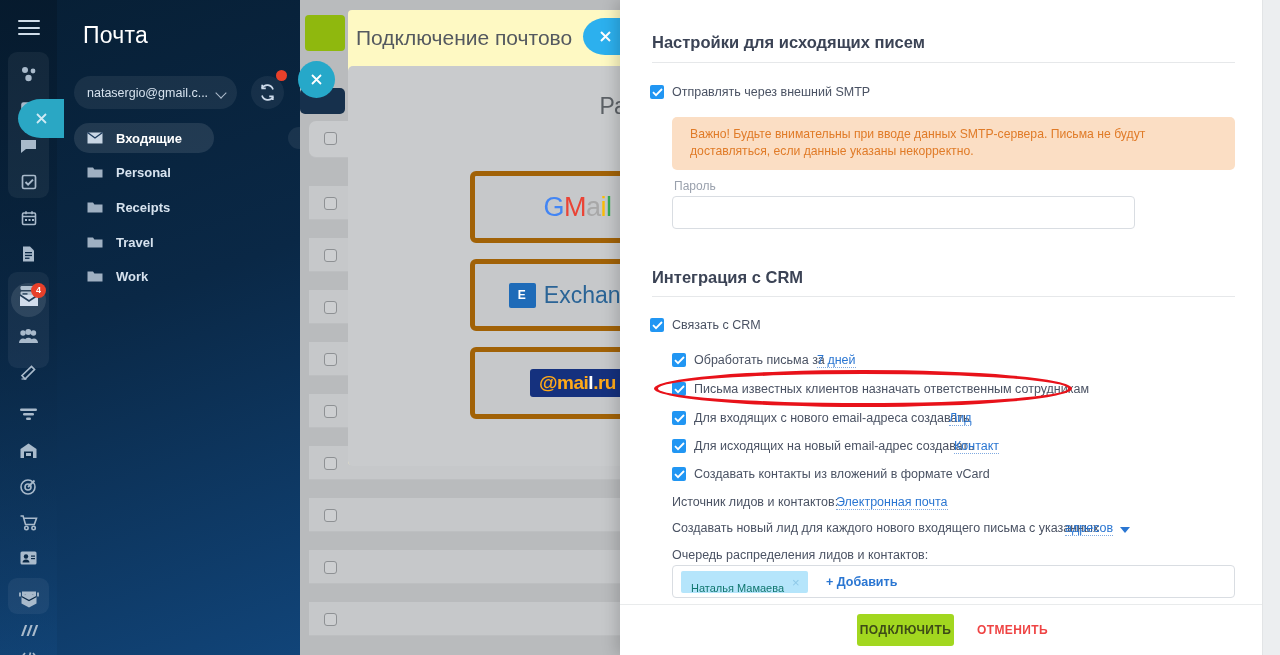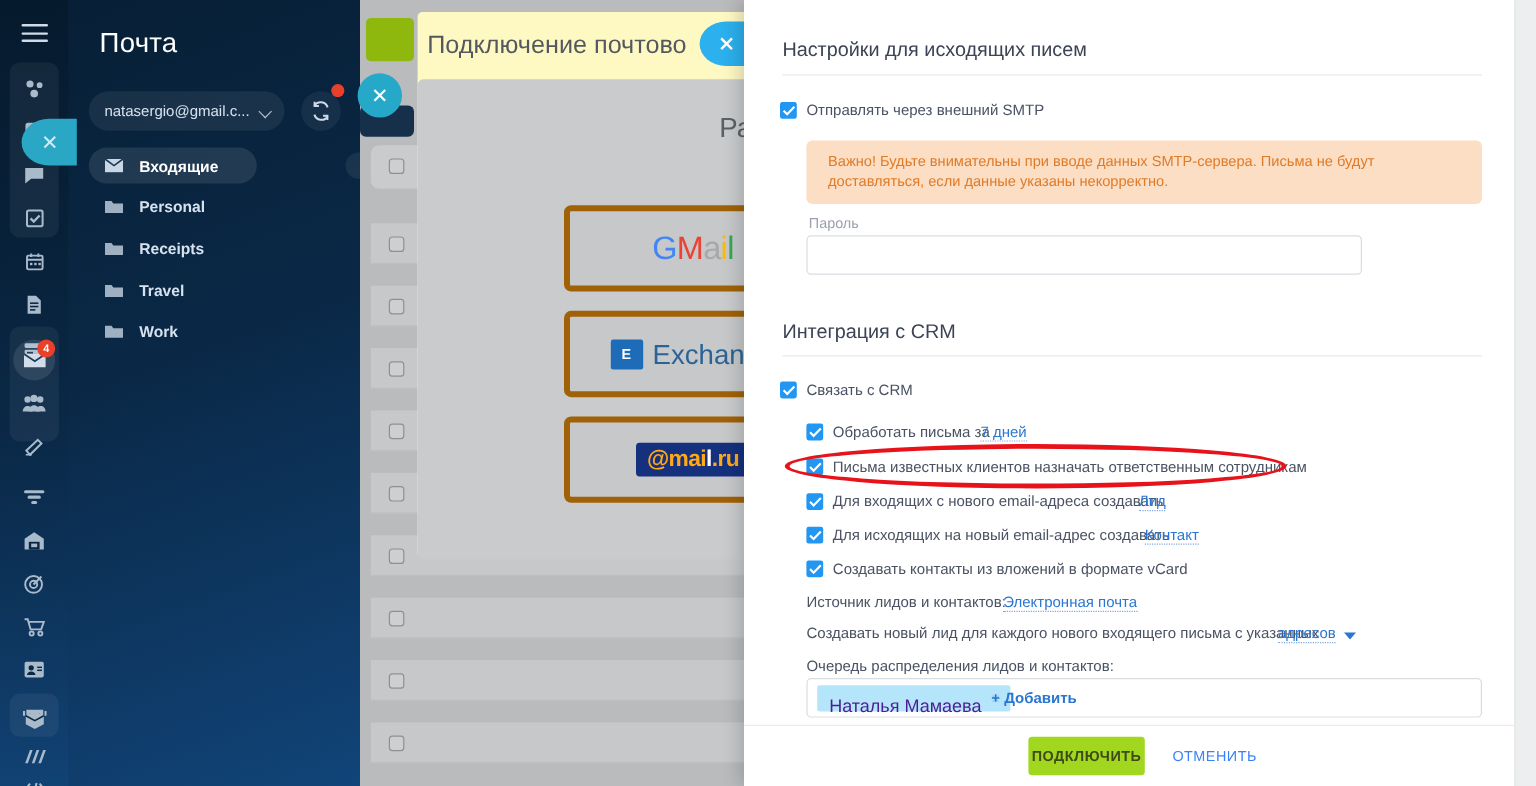--- a/index.html
+++ b/index.html
@@ -178,21 +178,21 @@
   .edge-strip {
     position: absolute; left: 1262px; top: 0; width: 18px; height: 655px;
     background: #eceef0; border-left: 1px solid #e2e4e6;
   }
   .panel-footer {
     position: absolute; left: 0; top: 604px; width: 642px; height: 51px;
     background: #ffffff; border-top: 1px solid #e9ebec;
   }
 
   .sec-title {
-    position: absolute; font-size: 16.5px; color: #3b4355; font-weight: normal;
+    position: absolute; font-size: 16.5px; color: #3b4355; font-weight: bold;
   }
   .sec-rule { position: absolute; height: 1px; background: #e6e8ea; }
 
   .cb {
     position: absolute; width: 14px; height: 14px; border-radius: 2px;
     background: #2196f3; cursor: pointer;
   }
   .cb svg { position: absolute; left: 2px; top: 3px; }
   .cb-label {
     position: absolute; font-size: 12.5px; color: #4a5263; white-space: nowrap;
@@ -223,35 +223,35 @@
   }
   .tagbox {
     position: absolute; left: 672px; top: 565px; width: 563px; height: 33px;
     background: #fff; border: 1px solid #d9dde2; border-radius: 4px;
   }
   .tag {
     position: absolute; left: 8px; top: 5px; height: 22px;
     background: #b5e5fb; border-radius: 2px;
     display: flex; align-items: center; cursor: pointer;
   }
-  .tag span.n { color: #4c1d95; font-size: 15px; margin: 12px 8px 0 10px; }
+  .tag span.n { color: #0f766e; font-size: 11px; margin: 12px 8px 0 10px; }
   .tag span.x { color: #8fc9e8; font-size: 13px; margin-right: 8px; cursor: pointer; }
   .addlink {
     position: absolute; left: 153px; top: 9px; font-size: 12.5px;
     color: #2a76d2; font-weight: bold; cursor: pointer; white-space: nowrap;
   }
   .btn-primary {
     position: absolute; left: 857px; top: 614px; width: 97px; height: 32px;
     background: #a2d71f; border: none; border-radius: 3px;
     color: #3d4b17; font-size: 12px; font-weight: bold; letter-spacing: .4px;
     font-family: "Liberation Sans", sans-serif; cursor: pointer;
   }
   .btn-text {
     position: absolute; left: 977px; top: 623px;
-    color: #3b82f6; font-size: 12px; font-weight: normal; letter-spacing: .4px; cursor: pointer;
+    color: #ef4444; font-size: 12px; font-weight: bold; letter-spacing: .4px; cursor: pointer;
   }
 
   
   .annot-oval {
     position: absolute; left: 654px; top: 370px; width: 418px; height: 37px;
     border: 4px solid #e8121a; border-radius: 50%;
     pointer-events: none;
   }
 </style>
 </head>

